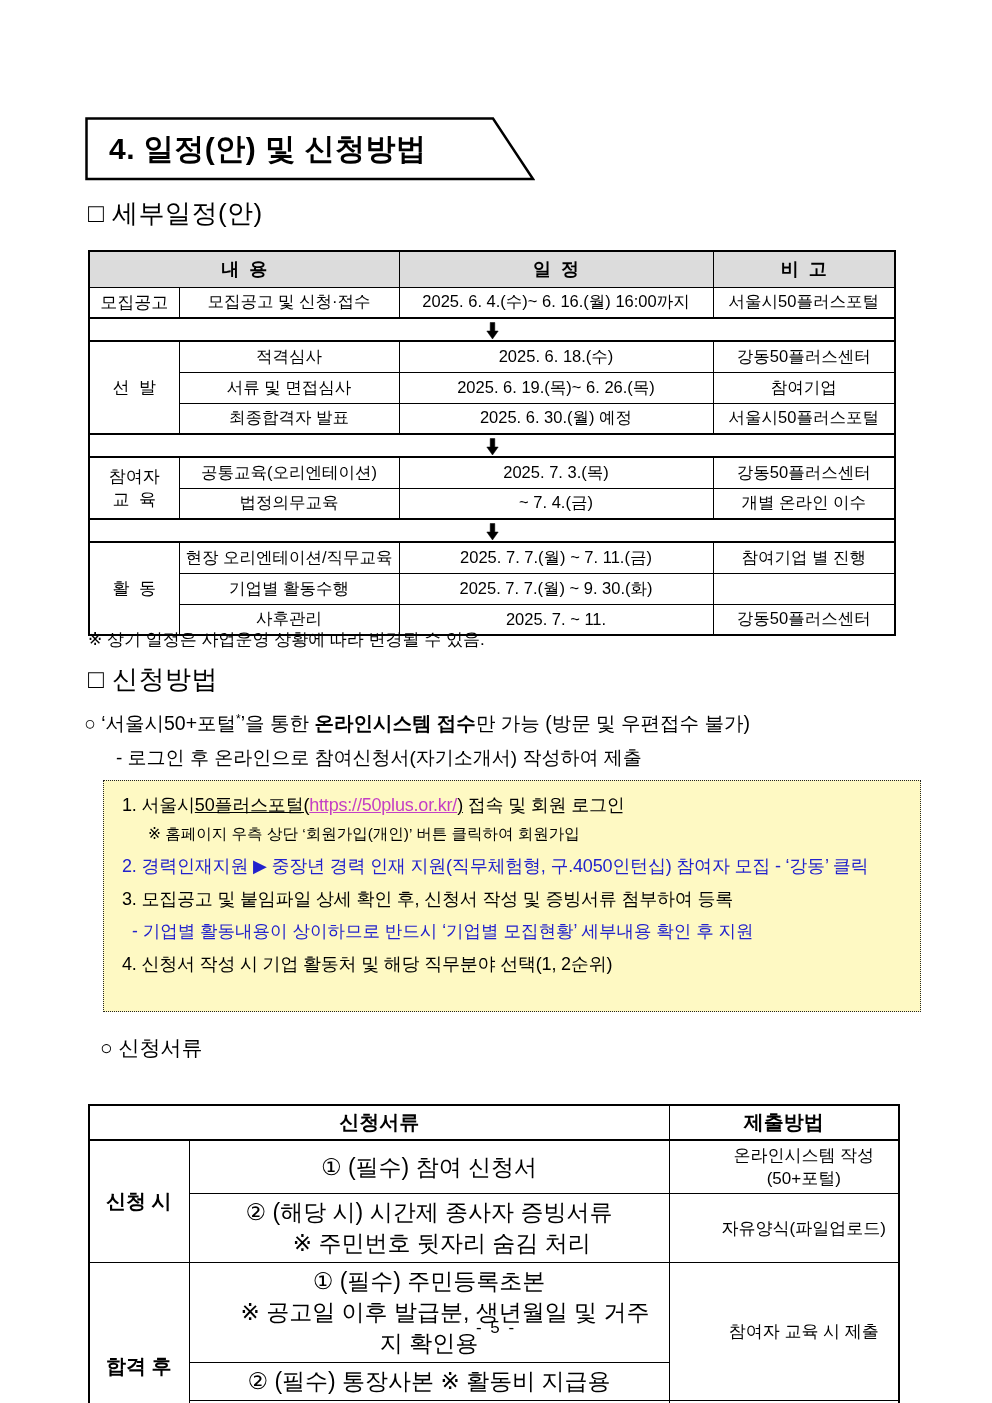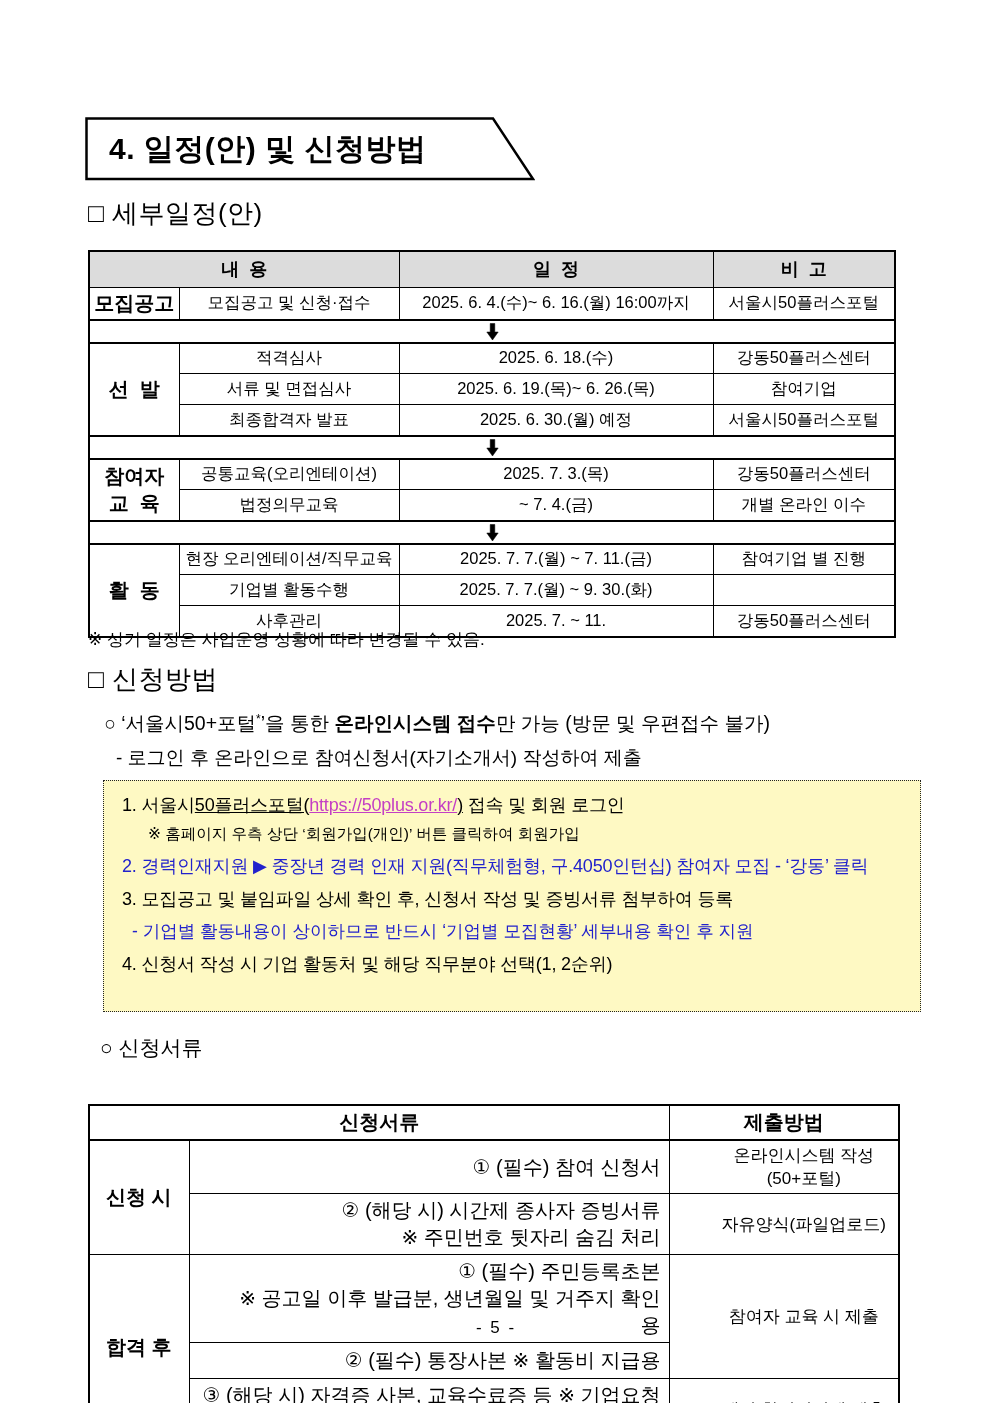--- a/index.html
+++ b/index.html
@@ -28,32 +28,32 @@
   }
   .sec-detail { top: 196px; }
   .sec-method { top: 662px; }
 
   
   table { border-collapse: collapse; table-layout: fixed; }
   .tbl1 { position: absolute; left: 88px; top: 250px; width: 806px; border: 2.5px solid #000; }
   .tbl1 th, .tbl1 td { border: 1px solid #000; text-align: center; vertical-align: middle; font-size: 16.5px; padding: 2px 4px; }
   .tbl1 th { background: #dcdcdc; font-weight: bold; height: 36px; font-size: 18px; }
   .tbl1 td { height: 31px; }
-  .tbl1 td.group { font-weight: bold; font-size: 20px; }
+  .tbl1 td.group { font-weight: normal; font-size: 17px; }
   .arrow-row td { height: 23px; border-top: 2px solid #000; border-bottom: 2px solid #000; padding: 0; }
   .arrow-row svg { display: block; margin: 2px auto 0; }
   .pre { white-space: pre-wrap; }
 
   .tbl-note {
     position: absolute; left: 88px; top: 628px; width: 820px;
     text-align: left; font-size: 17px;
   }
 
   .bullet1 {
-    position: absolute; left: 104px; top: 710px; width: 810px;
+    position: absolute; left: 84px; top: 710px; width: 810px;
     font-size: 19.5px;
   }
   .bullet1 .b { font-weight: bold; }
   .bullet1 sup { font-size: 12px; }
   .bullet2 {
     position: absolute; left: 116px; top: 745px; width: 790px;
     font-size: 19px;
   }
 
   
@@ -74,21 +74,21 @@
   .bullet3 {
     position: absolute; left: 100px; top: 1034px;
     font-size: 21px;
   }
 
   
   .tbl2 { position: absolute; left: 88px; top: 1072px; width: 810px; border: 2.5px solid #000; margin-top: 32px; }
   .tbl2 th, .tbl2 td { border: 1px solid #000; vertical-align: middle; padding: 3px 8px; }
   .tbl2 th { font-size: 20px; font-weight: bold; text-align: center; height: 34px; border-bottom: 2px solid #000; }
   .tbl2 td.group { font-weight: bold; font-size: 20px; text-align: left; padding: 16px; }
-  .tbl2 td.doc { font-size: 20px; text-align: right; height: 36px; }
+  .tbl2 td.doc { font-size: 23px; text-align: center; height: 36px; }
   .tbl2 td.doc.two { height: 52px; }
   .tbl2 td.method { font-size: 17px; text-align: center; padding-left: 48px; }
 
   .footer {
     position: absolute; left: 0; top: 1318px; width: 992px;
     text-align: center; font-size: 17px; letter-spacing: 2px;
   }
 </style>
 </head>
 <body>

